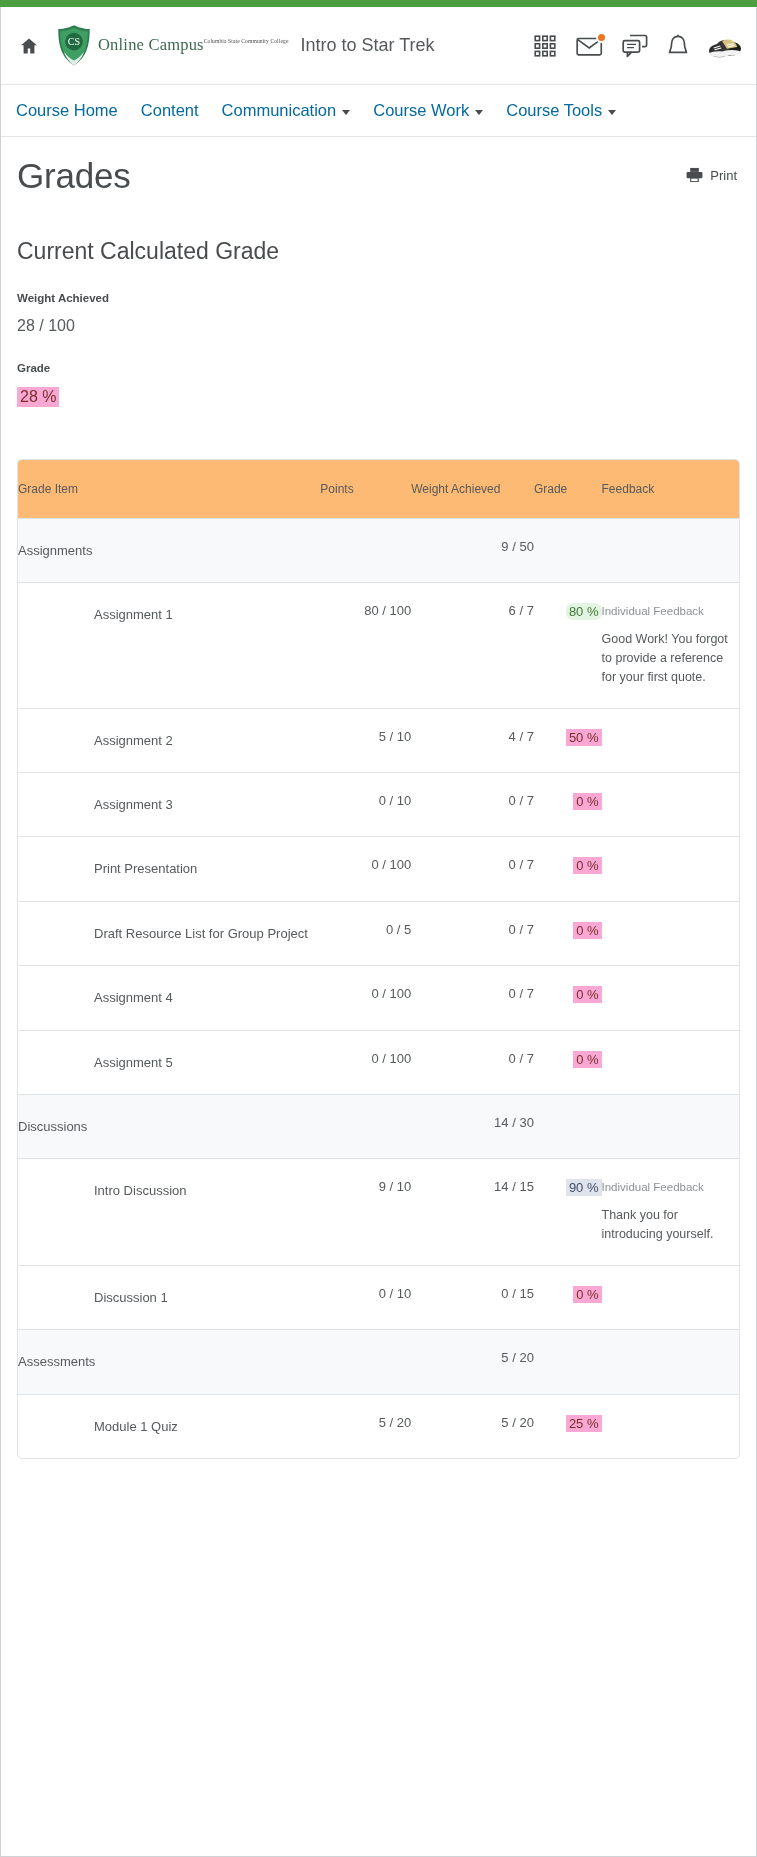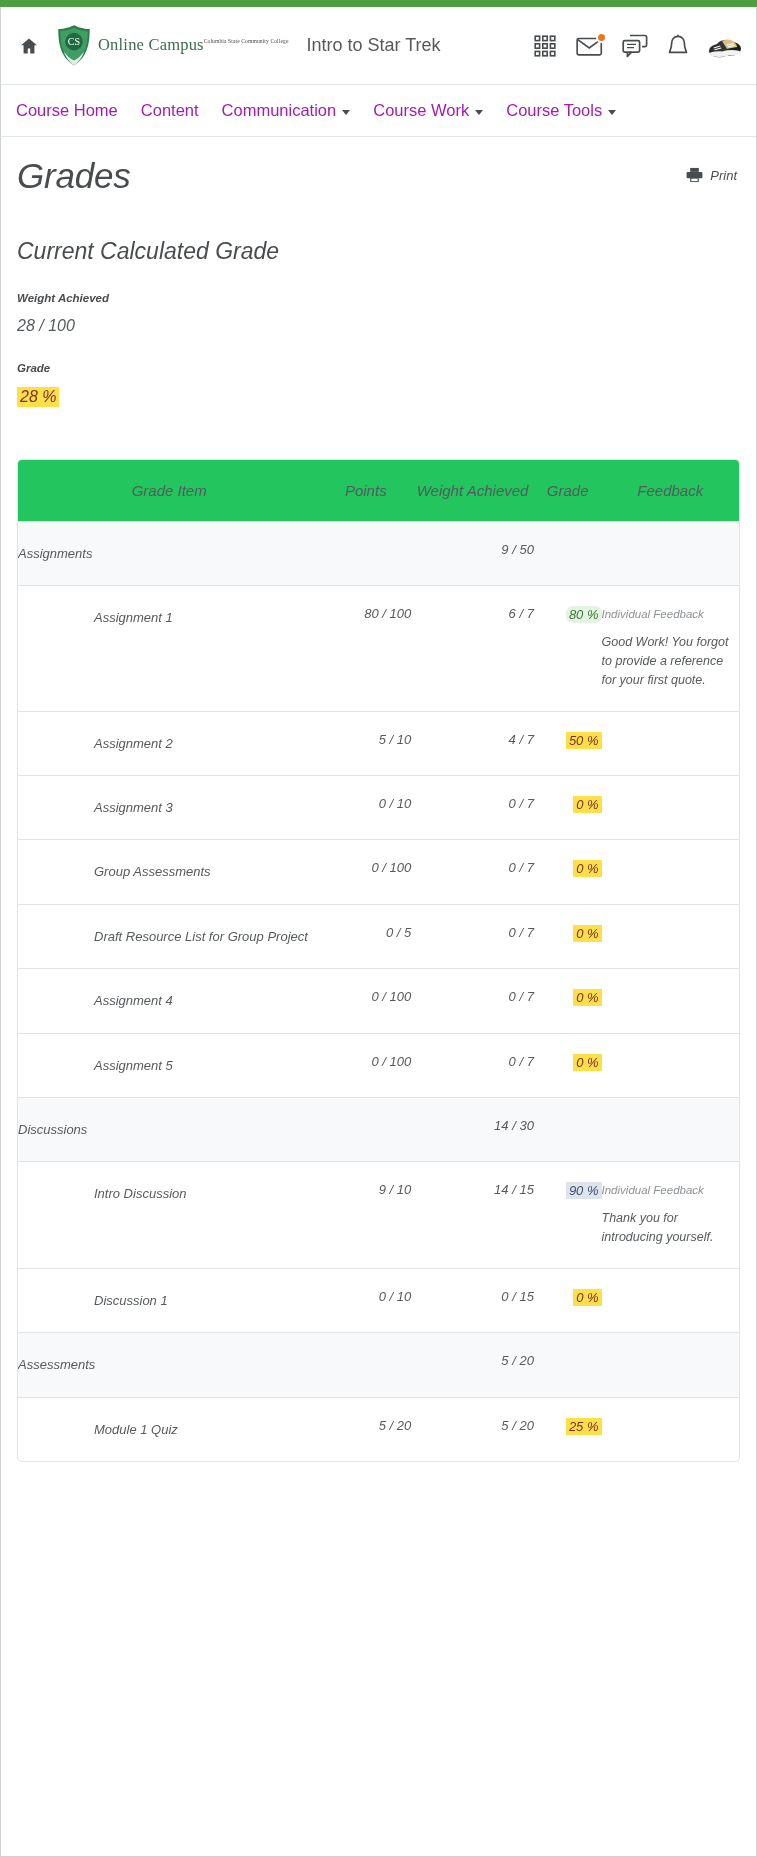--- a/index.html
+++ b/index.html
@@ -44,21 +44,21 @@
     width: 28px;
     display: flex;
     align-items: center;
     justify-content: center;
     margin-right: 12px;
   }
   .logo {
     display: flex;
     align-items: center;
     gap: 5px;
-    margin-right: 18px;
+    margin-right: 12px;
   }
   .logo-shield { width: 38px; height: 44px; flex: none; }
   .logo-text { display: flex; line-height: 1; }
   .logo-title {
     font-family: "Liberation Serif", serif;
     font-size: 16.5px;
     color: #3d6b4f;
     letter-spacing: .2px;
   }
   .logo-sub {
@@ -100,38 +100,38 @@
     height: 52px;
     display: flex;
     align-items: center;
     gap: 23px;
     padding: 0 15px;
     border-bottom: 1px solid #e3e6e8;
     background: #fff;
   }
   .nav-item {
     font-size: 16.5px;
-    color: #a21caf;
+    color: #0369a1;
     display: flex;
     align-items: center;
     gap: 6px;
     cursor: pointer;
     white-space: nowrap;
   }
   .caret {
     display: inline-block;
     width: 0; height: 0;
     border-left: 4.5px solid transparent;
     border-right: 4.5px solid transparent;
     border-top: 5.5px solid #494c4e;
     margin-top: 3px;
   }
 
   
-  .content { padding: 0 16px; background: #fff; font-style: italic; }
+  .content { padding: 0 16px; background: #fff; }
 
   .page-head {
     display: flex;
     align-items: flex-start;
     justify-content: space-between;
     padding-top: 20px;
   }
   .page-title {
     font-size: 35px;
     font-weight: 400;
@@ -165,45 +165,45 @@
   }
   .field-value {
     font-size: 16px;
     color: #565a5c;
     margin-top: 13px;
   }
   .pill {
     display: inline-block;
     padding: 1px 3px;
   }
-  .pill-red { background: #fde047; color: #7a2f2b; }
+  .pill-red { background: #f9a8d4; color: #7a2f2b; }
   .pill-green { background: #e4f4e2; color: #3e7a33; border-radius: 7px; }
   .pill-blue { background: #dfe4ec; color: #3f4e6b; }
 
   
   .table-card {
     margin-top: 52px;
     margin-bottom: 30px;
     border: 1px solid #e0e4e7;
     border-radius: 5px;
     overflow: hidden;
     background: #fff;
   }
   table.grades {
     width: 100%;
     border-collapse: collapse;
     table-layout: fixed;
   }
   table.grades th {
-    font-size: 15px;
+    font-size: 12px;
     font-weight: 400;
     color: #565a5c;
-    text-align: center;
+    text-align: left;
     padding: 22px 0 22px 0;
-    background: #22c55e;
+    background: #fdba74;
     border-bottom: 1px solid #dfe3e6;
     vertical-align: top;
   }
   table.grades td {
     font-size: 13px;
     color: #565a5c;
     border-bottom: 1px solid #dfe3e6;
     vertical-align: top;
     padding: 20px 0 20px 0;
   }
@@ -430,21 +430,21 @@
               <td class="feedback"></td>
             </tr>
             <tr class="">
               <td class="item child">Assignment 3</td>
               <td class="points">0 / 10</td>
               <td class="weight">0 / 7</td>
               <td class="grade"><span class="pill pill-red">0 %</span></td>
               <td class="feedback"></td>
             </tr>
             <tr class="">
-              <td class="item child">Group Assessments</td>
+              <td class="item child">Print Presentation</td>
               <td class="points">0 / 100</td>
               <td class="weight">0 / 7</td>
               <td class="grade"><span class="pill pill-red">0 %</span></td>
               <td class="feedback"></td>
             </tr>
             <tr class="">
               <td class="item child">Draft Resource List for Group Project</td>
               <td class="points">0 / 5</td>
               <td class="weight">0 / 7</td>
               <td class="grade"><span class="pill pill-red">0 %</span></td>

